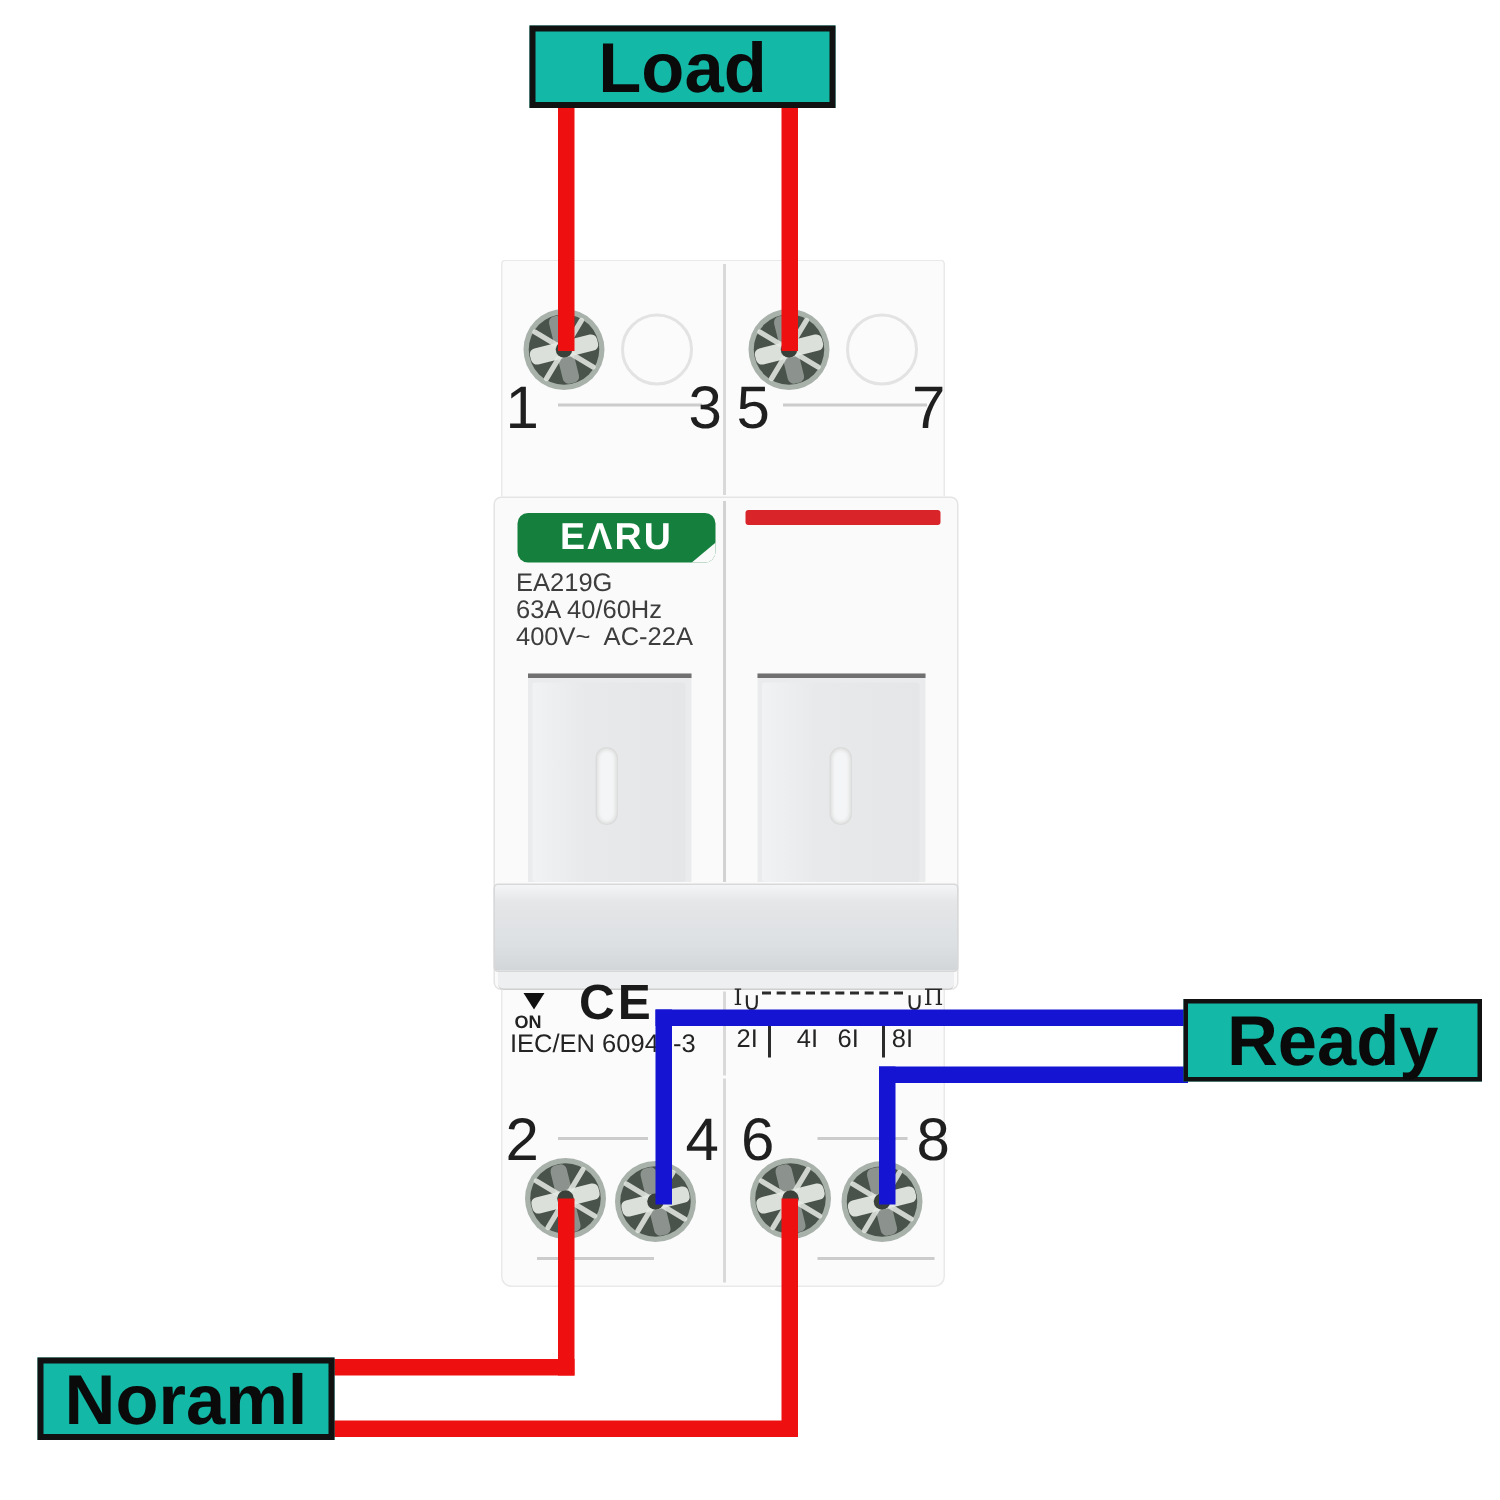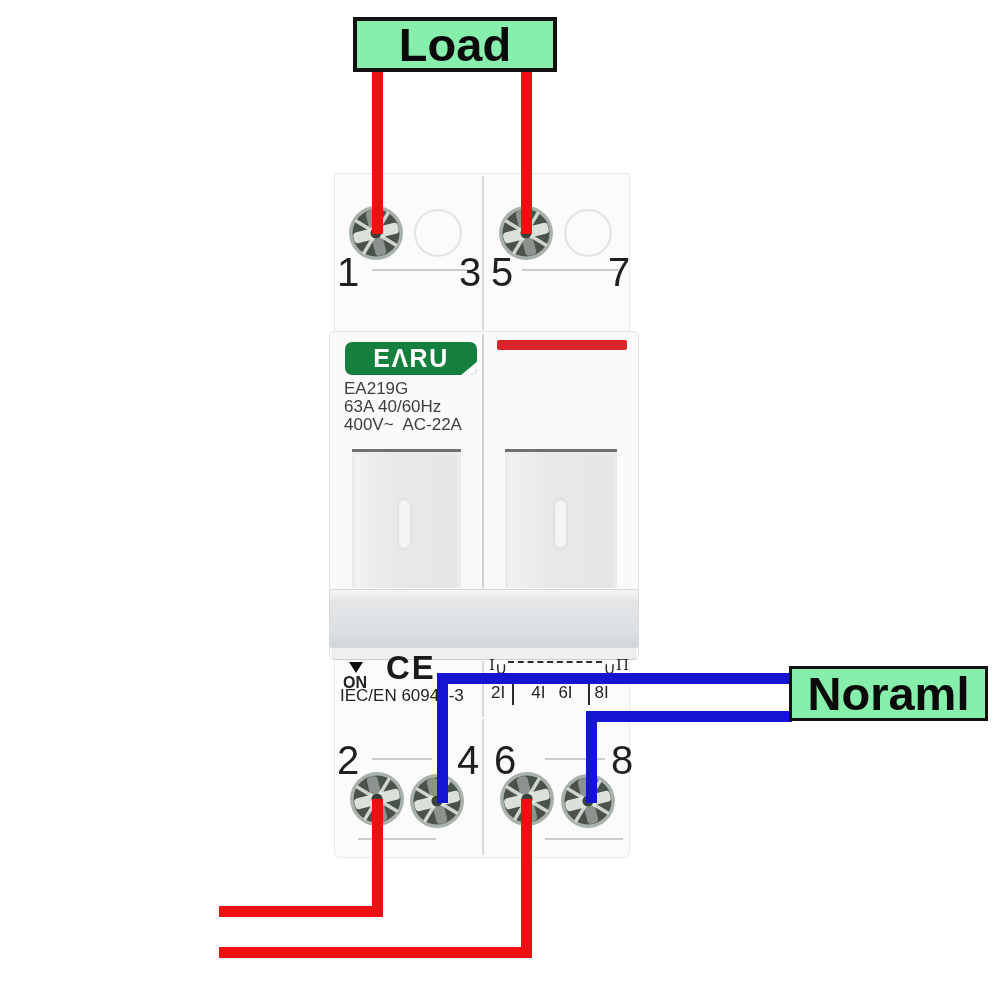--- a/index.html
+++ b/index.html
@@ -56,21 +56,21 @@
   
   #rocker{position:absolute;left:329px;top:589px;width:310px;height:59px;z-index:3;
           background:linear-gradient(180deg,#f4f5f6 0%,#e4e6e8 20%,#dde0e2 70%,#d3d6d8 100%);
           border-radius:3px;border:1px solid #d8d8d8;box-sizing:border-box;}
   #rocker-strip{position:absolute;left:332px;top:648px;width:304px;height:12px;background:#eeeff0;
           border-bottom:1px solid #cfcfcf;border-radius:0 0 4px 4px;box-sizing:border-box;z-index:3;}
 
   
   #on-triangle{position:absolute;left:349px;top:662px;width:0;height:0;z-index:4;
           border-left:7px solid transparent;border-right:7px solid transparent;border-top:11px solid #111111;}
-  #on-label{position:absolute;left:343px;top:674px;font-size:16px;font-weight:bold;color:#222222;z-index:4;}
+  #on-label{position:absolute;left:343px;top:674px;font-size:12px;font-weight:bold;color:#222222;z-index:4;}
   #ce-mark{position:absolute;left:386px;top:651px;font-size:33px;font-weight:bold;color:#1a1a1a;
           letter-spacing:2px;line-height:34px;z-index:4;}
   #standard-label{position:absolute;left:340px;top:686px;font-size:17px;color:#242424;z-index:4;}
 
   #position-diagram{position:absolute;left:489px;top:655px;width:140px;height:20px;display:flex;
           align-items:center;color:#262626;z-index:4;}
   .serif-glyph{font-family:"DejaVu Serif",serif;font-size:15px;line-height:15px;}
   .cup-glyph{font-family:"DejaVu Sans",sans-serif;font-size:17px;line-height:15px;position:relative;top:3px;}
   #diagram-dash{flex:1;border-top:2px dashed #2b2b2b;margin:0 1px;position:relative;top:-3px;}
 
@@ -89,21 +89,21 @@
   #w-ready-4h{left:437px;top:673px;width:355px;height:11px;}
   #w-ready-4v{left:437px;top:673px;width:11px;height:130px;}
   #w-ready-8h{left:586px;top:711px;width:206px;height:11px;}
   #w-ready-8v{left:586px;top:711px;width:11px;height:92px;}
   #w-norm-2v{left:372px;top:799px;width:11px;height:118px;}
   #w-norm-2h{left:219px;top:906px;width:164px;height:11px;}
   #w-norm-6v{left:521px;top:799px;width:11px;height:159px;}
   #w-norm-6h{left:219px;top:947px;width:313px;height:11px;}
 
   
-  .conn-box{position:absolute;background:#86efac;border:4px solid var(--label-border);box-sizing:border-box;
+  .conn-box{position:absolute;background:#14b8a6;border:4px solid var(--label-border);box-sizing:border-box;
             display:flex;align-items:center;justify-content:center;z-index:6;
             font-size:47px;font-weight:bold;color:#0a0a0a;line-height:47px;}
   #load-box{left:353px;top:17px;width:204px;height:55px;}
   #ready-box{left:789px;top:666px;width:199px;height:55px;border-width:3px;}
   #normal-box{left:25px;top:905px;width:198px;height:55px;}
 </style>
 </head>
 <body>
 
 <div id="canvas">
@@ -279,16 +279,19 @@
   <div class="wire blue" id="w-ready-8v"></div>
   <div class="wire red" id="w-norm-2v"></div>
   <div class="wire red" id="w-norm-2h"></div>
   <div class="wire red" id="w-norm-6v"></div>
   <div class="wire red" id="w-norm-6h"></div>
 
   <div class="conn-box" id="load-box">
     <span>Load</span>
   </div>
   <div class="conn-box" id="ready-box">
+    <span>Ready</span>
+  </div>
+  <div class="conn-box" id="normal-box">
     <span>Noraml</span>
   </div>
 
 </div>
 
 </body></html>

